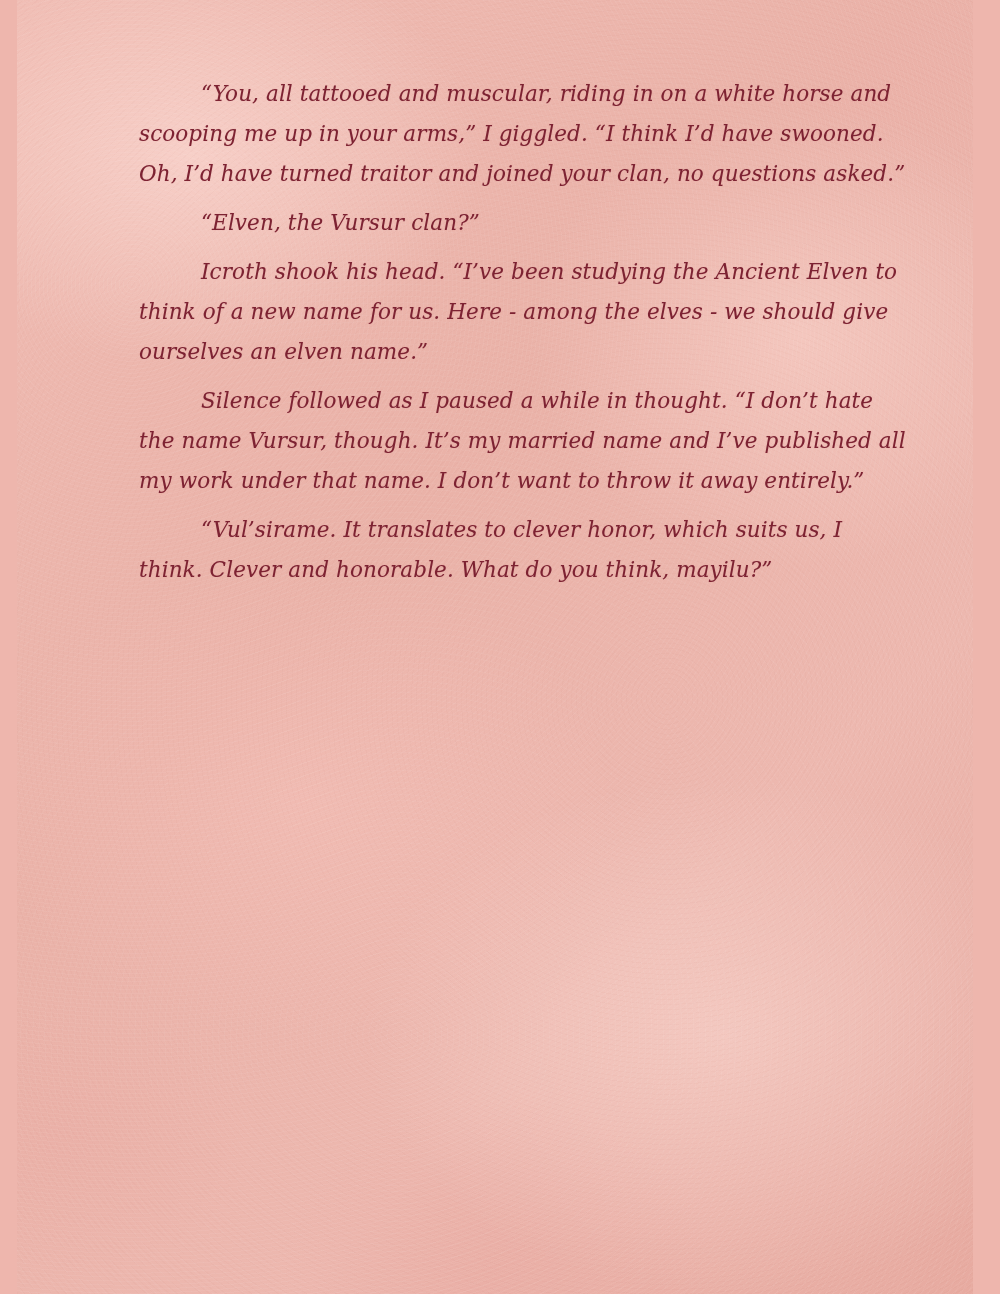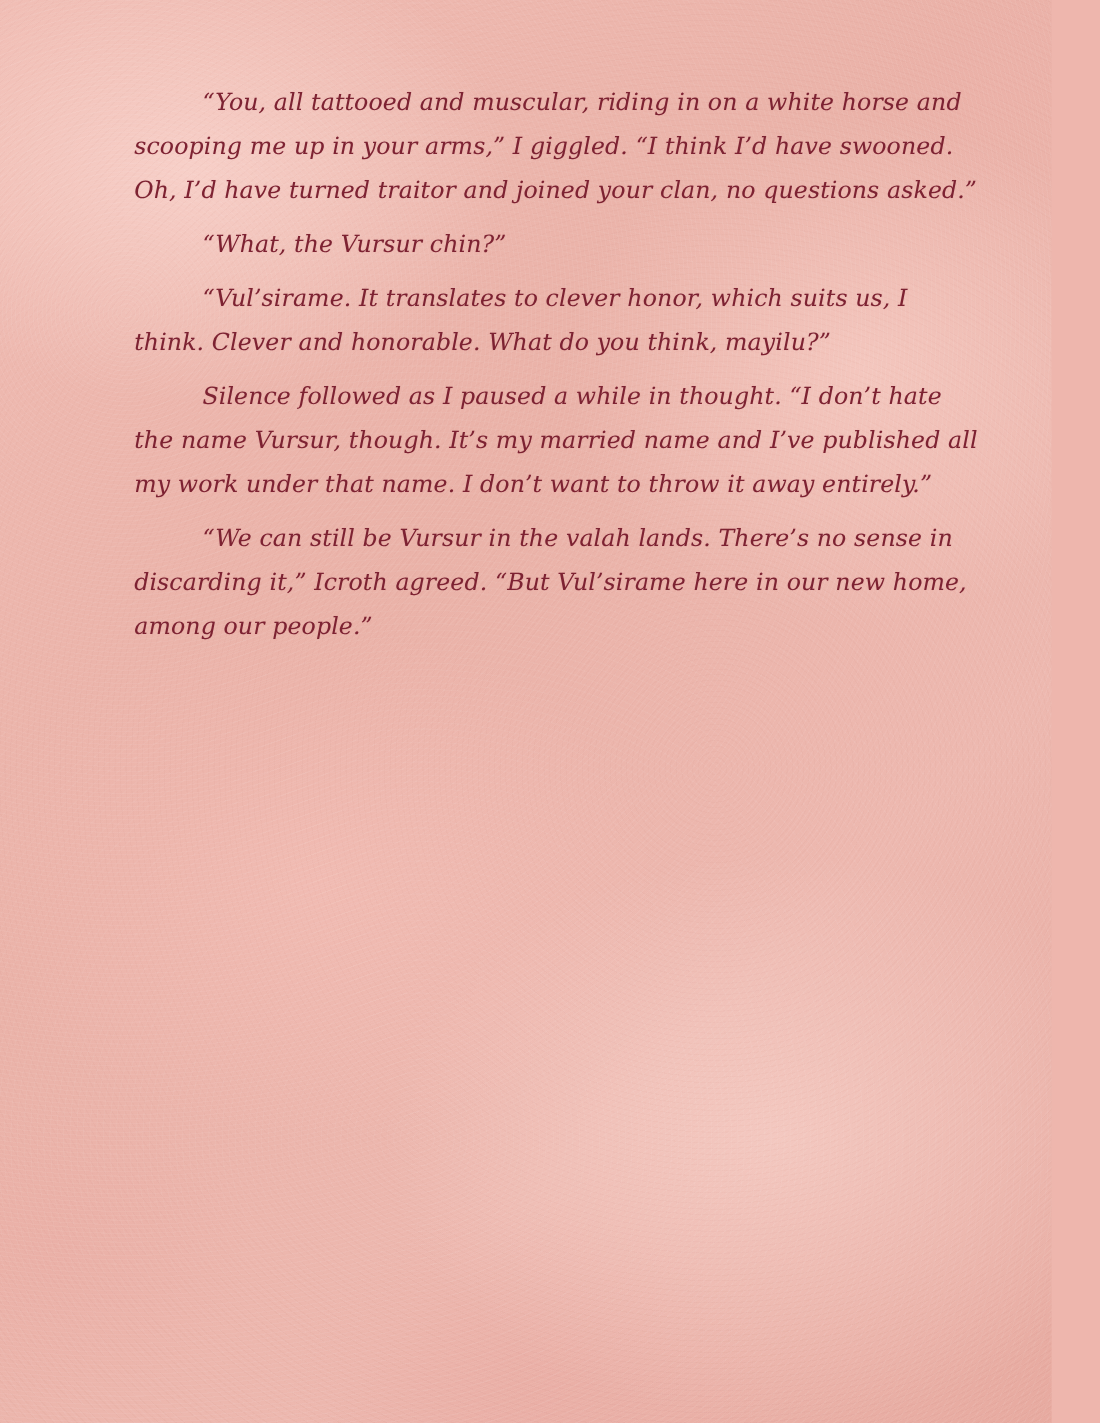--- a/index.html
+++ b/index.html
@@ -21,20 +21,21 @@
     background-color: #edb4ab;
     background-image:
       radial-gradient(ellipse 420px 300px at 18% 12%, rgba(255,226,220,0.55), rgba(255,226,220,0) 70%),
       radial-gradient(ellipse 380px 320px at 82% 26%, rgba(255,221,214,0.45), rgba(255,221,214,0) 72%),
       radial-gradient(ellipse 460px 340px at 30% 62%, rgba(248,196,188,0.45), rgba(248,196,188,0) 70%),
       radial-gradient(ellipse 500px 360px at 74% 80%, rgba(255,228,222,0.40), rgba(255,228,222,0) 72%),
       radial-gradient(ellipse 300px 240px at 50% 98%, rgba(232,168,160,0.45), rgba(232,168,160,0) 72%),
       radial-gradient(ellipse 260px 200px at 5% 88%, rgba(233,170,162,0.40), rgba(233,170,162,0) 70%),
       radial-gradient(ellipse 240px 200px at 96% 6%, rgba(236,175,167,0.40), rgba(236,175,167,0) 70%),
       linear-gradient(135deg, #f0bcb3 0%, #eab2a8 40%, #edb8af 70%, #e7aaa0 100%);
+    margin-left: 17px;
   }
   .grain {
     position: absolute;
     inset: 0;
     pointer-events: none;
     opacity: 0.5;
     background-image:
       repeating-radial-gradient(circle at 12% 22%, rgba(255,255,255,0.10) 0 1px, rgba(0,0,0,0) 1px 4px),
       repeating-radial-gradient(circle at 68% 54%, rgba(180,110,100,0.07) 0 1px, rgba(0,0,0,0) 1px 5px),
       repeating-radial-gradient(circle at 40% 80%, rgba(255,255,255,0.08) 0 1px, rgba(0,0,0,0) 1px 6px);
@@ -63,18 +64,18 @@
     margin-top: 9px;
   }
 </style>
 </head>
 <body>
 
 <div class="page">
   <div class="grain"></div>
   <div class="text-column">
     <p class="para">“You, all tattooed and muscular, riding in on a white horse and scooping me up in your arms,” I giggled. “I think I’d have swooned. Oh, I’d have turned traitor and joined your clan, no questions asked.”</p>
-    <p class="para">“What, the Vursur chin?”</p>
+    <p class="para">“Elven, the Vursur clan?”</p>
+    <p class="para">Icroth shook his head. “I’ve been studying the Ancient Elven to think of a new name for us. Here - among the elves - we should give ourselves an elven name.”</p>
+    <p class="para">Silence followed as I paused a while in thought. “I don’t hate the name Vursur, though. It’s my married name and I’ve published all my work under that name. I don’t want to throw it away entirely.”</p>
     <p class="para">“Vul’sirame. It translates to clever honor, which suits us, I think. Clever and honorable. What do you think, mayilu?”</p>
-    <p class="para">Silence followed as I paused a while in thought. “I don’t hate the name Vursur, though. It’s my married name and I’ve published all my work under that name. I don’t want to throw it away entirely.”</p>
-    <p class="para">“We can still be Vursur in the valah lands. There’s no sense in discarding it,” Icroth agreed. “But Vul’sirame here in our new home, among our people.”</p>
   </div>
 </div>
 
 </body></html>

